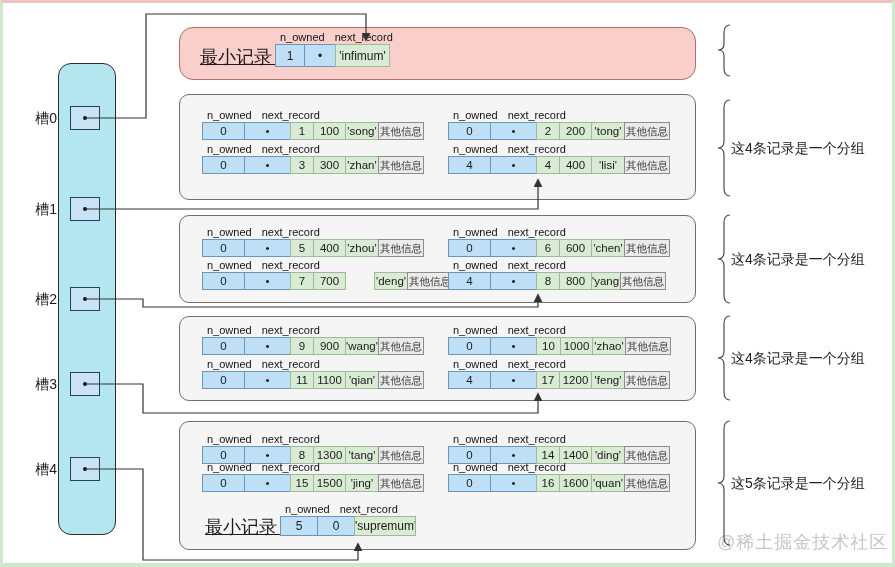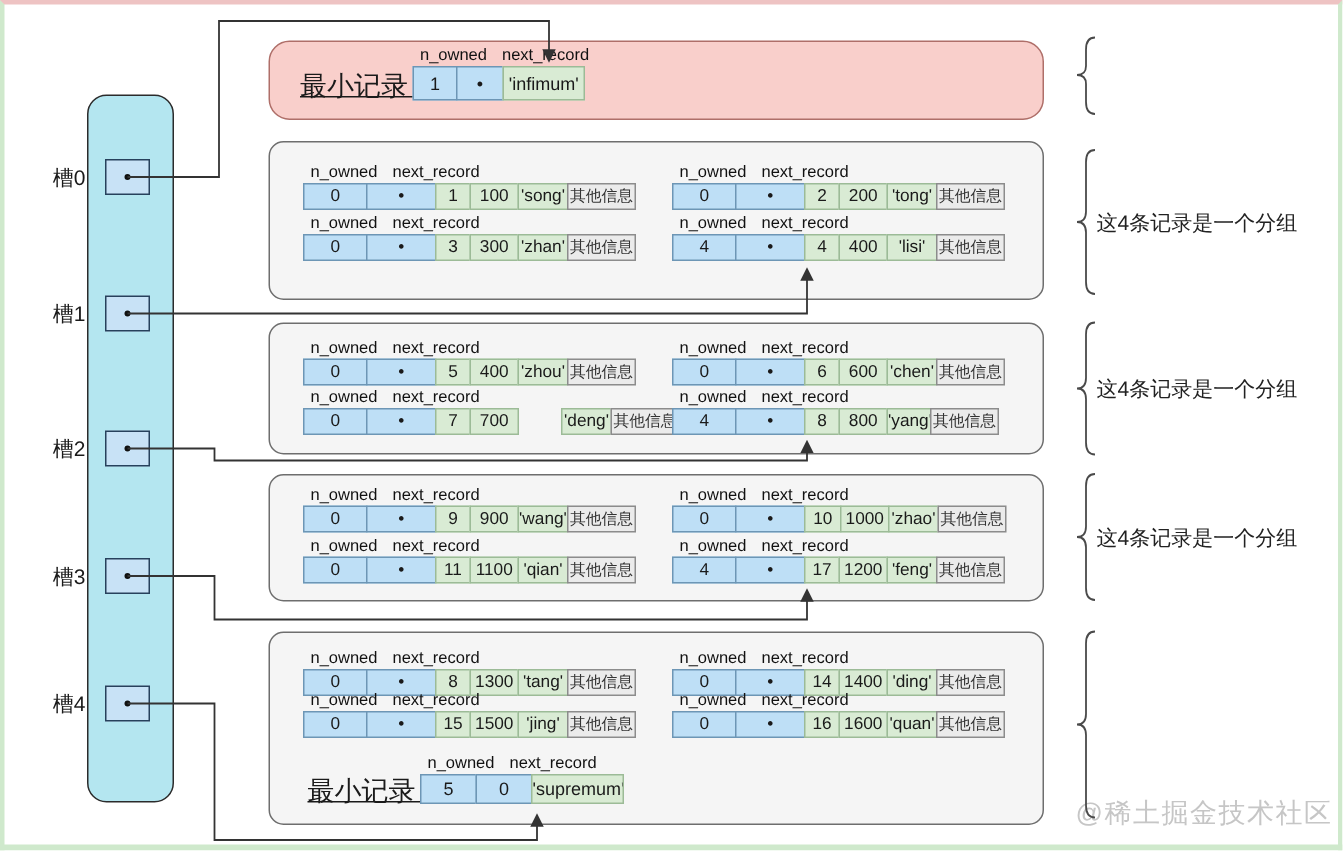--- a/index.html
+++ b/index.html
@@ -333,20 +333,21 @@
     <div class="rec-cells">
       <span class="cell c-blue" style="width:38px">5</span>
       <span class="cell c-blue" style="width:38px">0</span>
       <span class="cell c-green" style="width:62px">'supremum'</span>
     </div>
   </div>
 
   <div class="annot" style="top:136px">这4条记录是一个分组</div>
   <div class="annot" style="top:247px">这4条记录是一个分组</div>
   <div class="annot" style="top:346px">这4条记录是一个分组</div>
+  <div class="annot" style="top:471px">这5条记录是一个分组</div>
 
   <div class="watermark">@稀土掘金技术社区</div>
 
   <svg id="overlay">
     <defs>
       <marker id="arrowhead" viewBox="0 0 10 10" refX="8" refY="5" markerUnits="userSpaceOnUse" markerWidth="9" markerHeight="9" orient="auto">
         <path d="M0,0 L10,5 L0,10 Z"></path>
       </marker>
     </defs>
     <path class="connector" d="M82,115 H143 V11 H363 V37" marker-end="url(#arrowhead)"></path>

